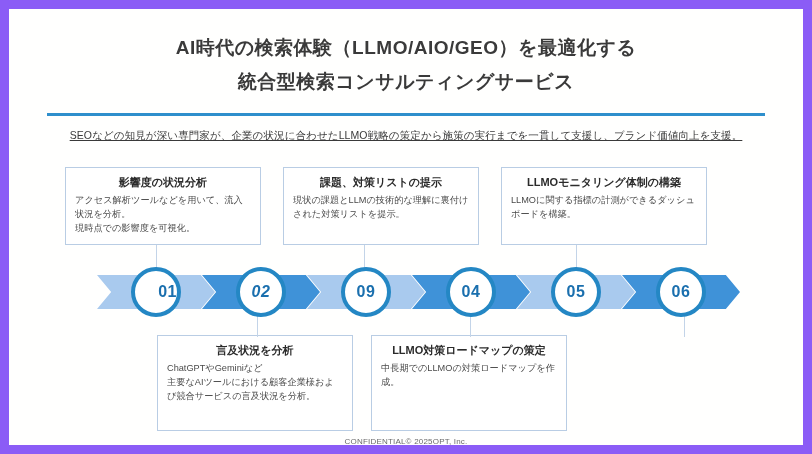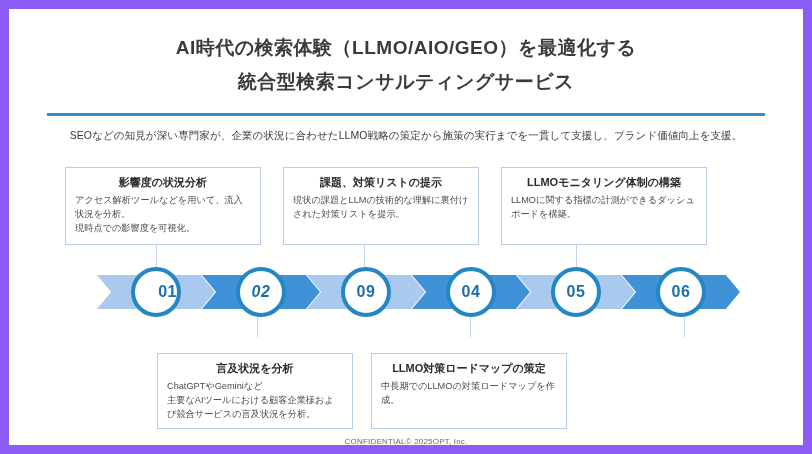--- a/index.html
+++ b/index.html
@@ -55,20 +55,21 @@
   .lead {
     position: absolute;
     left: 38px;
     top: 118px;
     width: 718px;
     text-align: center;
     font-size: 10.5px;
     color: #3a3a3a;
     line-height: 16px;
     letter-spacing: 0.1px;
+    text-decoration: underline;
   }
 
   
   .card {
     position: absolute;
     box-sizing: border-box;
     background: #ffffff;
     border: 1px solid #b9cde4;
     padding: 6px 9px 7px 9px;
   }
@@ -81,21 +82,21 @@
     margin-bottom: 3px;
   }
   .card-body {
     font-size: 9.2px;
     color: #4a4a4a;
     line-height: 14px;
     text-align: left;
   }
 
   .card.top { height: 78px; top: 158px; }
-  .card.bottom { height: 76px; top: 344px; }
+  .card.bottom { height: 96px; top: 326px; }
 
   .card.c1 { left: 56px;  width: 196px; }
   .card.c3 { left: 274px; width: 196px; }
   .card.c5 { left: 492px; width: 206px; }
 
   .card.c2 { left: 148px; width: 196px; }
   .card.c4 { left: 362px; width: 196px; }
   .card.c6 { left: 578px; width: 206px; }
 
   

